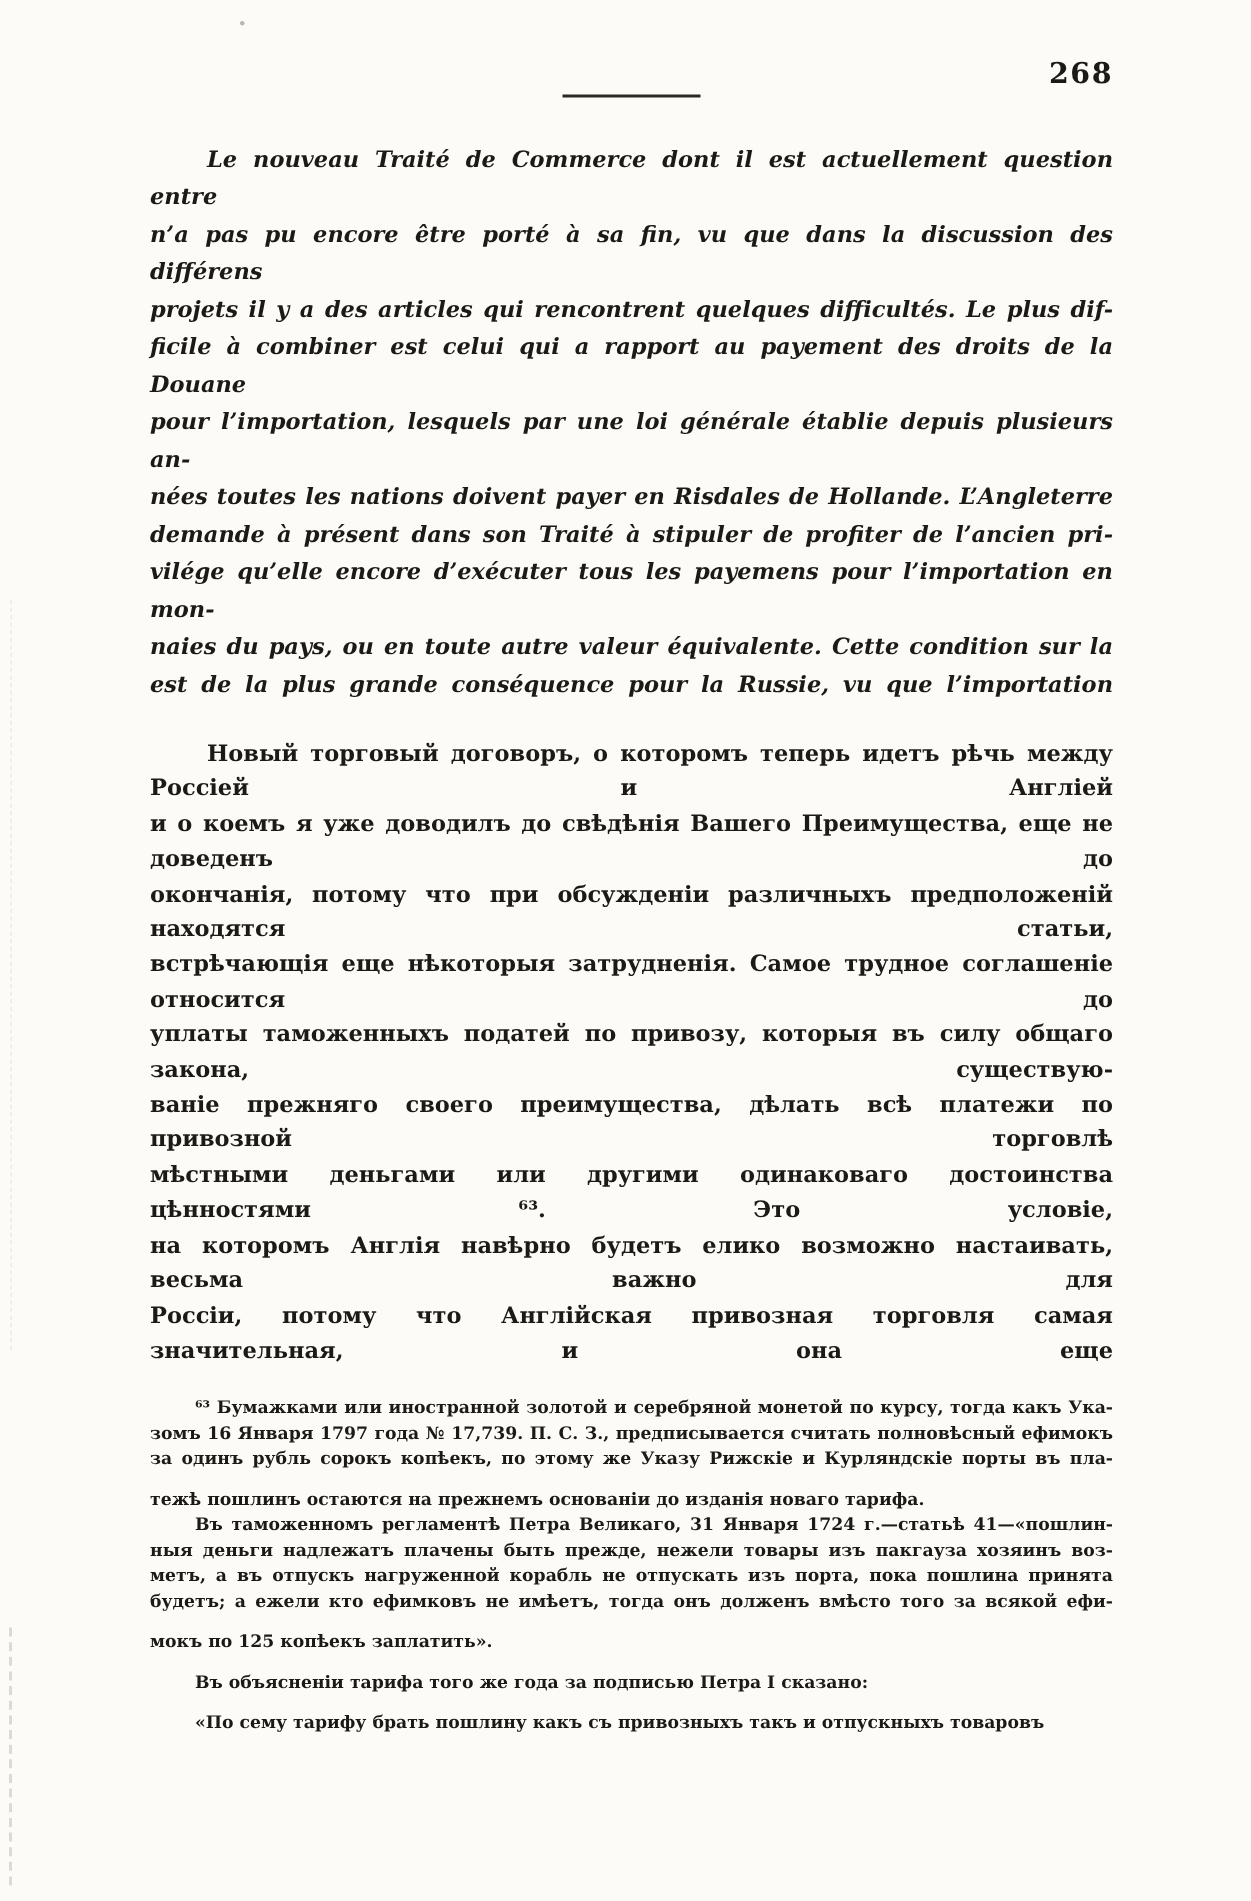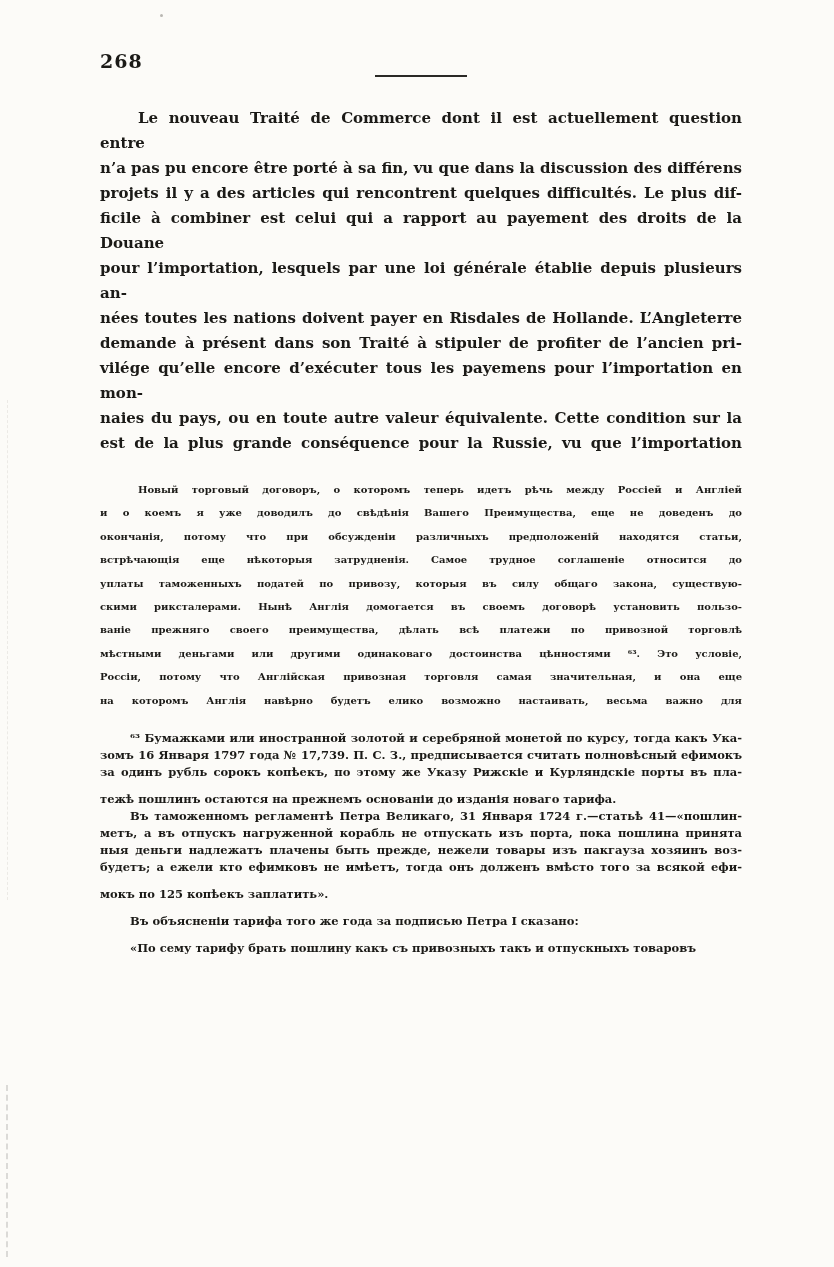--- a/index.html
+++ b/index.html
@@ -15,46 +15,46 @@
     position: absolute;
     left: 0; top: 0;
     width: 834px; height: 1267px;
   }
   .column {
     position: absolute;
     left: 100px;
     width: 642px;
     top: 0;
   }
-  .page-header { margin-top: 50px; text-align: left; }
+  .page-header { margin-top: 38px; text-align: right; }
   .page-number {
     font-size: 19px;
     font-weight: bold;
     letter-spacing: 1px;
     line-height: 22px;
   }
   .page-number-rule {
     width: 92px; height: 2px;
     background: #2a2926;
     margin: 3px auto 0 auto;
   }
   .para { width: 642px; }
   .para .line {
     text-align: justify;
     text-align-last: justify;
     font-weight: bold;
   }
   .para .line:first-child { text-indent: 38px; }
   .para.last-left .line:last-child { text-align-last: left; margin-top: 10px; }
 
-  .french { margin-top: 29px; }
+  .french { margin-top: 29px; font-style: italic; }
   .french .line { font-size: 15px; line-height: 25px; }
 
   .russian { margin-top: 22px; }
-  .russian .line { font-size: 10px; line-height: 23.4px; }
+  .russian .line { font-size: 15px; line-height: 23.4px; }
 
   .footnotes { margin-top: 18px; }
   .fn .line { font-size: 11.5px; line-height: 17px; }
   .fn .line:first-child { text-indent: 30px; }
 
   .artifact-left {
     position: absolute;
     left: 6px; top: 1085px;
     height: 172px; width: 0;
     border-left: 2px dashed #d3d2cf;
@@ -97,38 +97,37 @@
         <div class="line">naies du pays, ou en toute autre valeur équivalente. Cette condition sur la</div>
         <div class="line">est de la plus grande conséquence pour la Russie, vu que l’importation</div>
       </div>
 
     <div class="para russian">
         <div class="line">Новый торговый договоръ, о которомъ теперь идетъ рѣчь между Россіей и Англіей</div>
         <div class="line">и о коемъ я уже доводилъ до свѣдѣнія Вашего Преимущества, еще не доведенъ до</div>
         <div class="line">окончанія, потому что при обсужденіи различныхъ предположеній находятся статьи,</div>
         <div class="line">встрѣчающія еще нѣкоторыя затрудненія. Самое трудное соглашеніе относится до</div>
         <div class="line">уплаты таможенныхъ податей по привозу, которыя въ силу общаго закона, существую-</div>
-        <div class="line">скими риксталерами. Нынѣ Англія домогается въ своемъ договорѣ установить пользо-</div>
         <div class="line">ваніе прежняго своего преимущества, дѣлать всѣ платежи по привозной торговлѣ</div>
         <div class="line">мѣстными деньгами или другими одинаковаго достоинства цѣнностями ⁶³. Это условіе,</div>
+        <div class="line">на которомъ Англія навѣрно будетъ елико возможно настаивать, весьма важно для</div>
         <div class="line">Россіи, потому что Англійская привозная торговля самая значительная, и она еще</div>
-        <div class="line">на которомъ Англія навѣрно будетъ елико возможно настаивать, весьма важно для</div>
       </div>
 
     <div class="footnotes">
       <div class="para fn last-left">
           <div class="line">⁶³ Бумажками или иностранной золотой и серебряной монетой по курсу, тогда какъ Ука-</div>
           <div class="line">зомъ 16 Января 1797 года № 17,739. П. С. З., предписывается считать полновѣсный ефимокъ</div>
           <div class="line">за одинъ рубль сорокъ копѣекъ, по этому же Указу Рижскіе и Курляндскіе порты въ пла-</div>
           <div class="line">тежѣ пошлинъ остаются на прежнемъ основаніи до изданія новаго тарифа.</div>
         </div>
       <div class="para fn last-left">
           <div class="line">Въ таможенномъ регламентѣ Петра Великаго, 31 Января 1724 г.—статьѣ 41—«пошлин-</div>
+          <div class="line">ныя деньги надлежатъ плачены быть прежде, нежели товары изъ пакгауза хозяинъ воз-</div>
           <div class="line">метъ, а въ отпускъ нагруженной корабль не отпускать изъ порта, пока пошлина принята</div>
-          <div class="line">ныя деньги надлежатъ плачены быть прежде, нежели товары изъ пакгауза хозяинъ воз-</div>
           <div class="line">будетъ; а ежели кто ефимковъ не имѣетъ, тогда онъ долженъ вмѣсто того за всякой ефи-</div>
           <div class="line">мокъ по 125 копѣекъ заплатить».</div>
         </div>
       <div class="para fn last-left">
           <div class="line">Въ объясненіи тарифа того же года за подписью Петра I сказано:</div>
         </div>
       <div class="para fn last-left">
           <div class="line">«По сему тарифу брать пошлину какъ съ привозныхъ такъ и отпускныхъ товаровъ</div>
         </div>
     </div>

